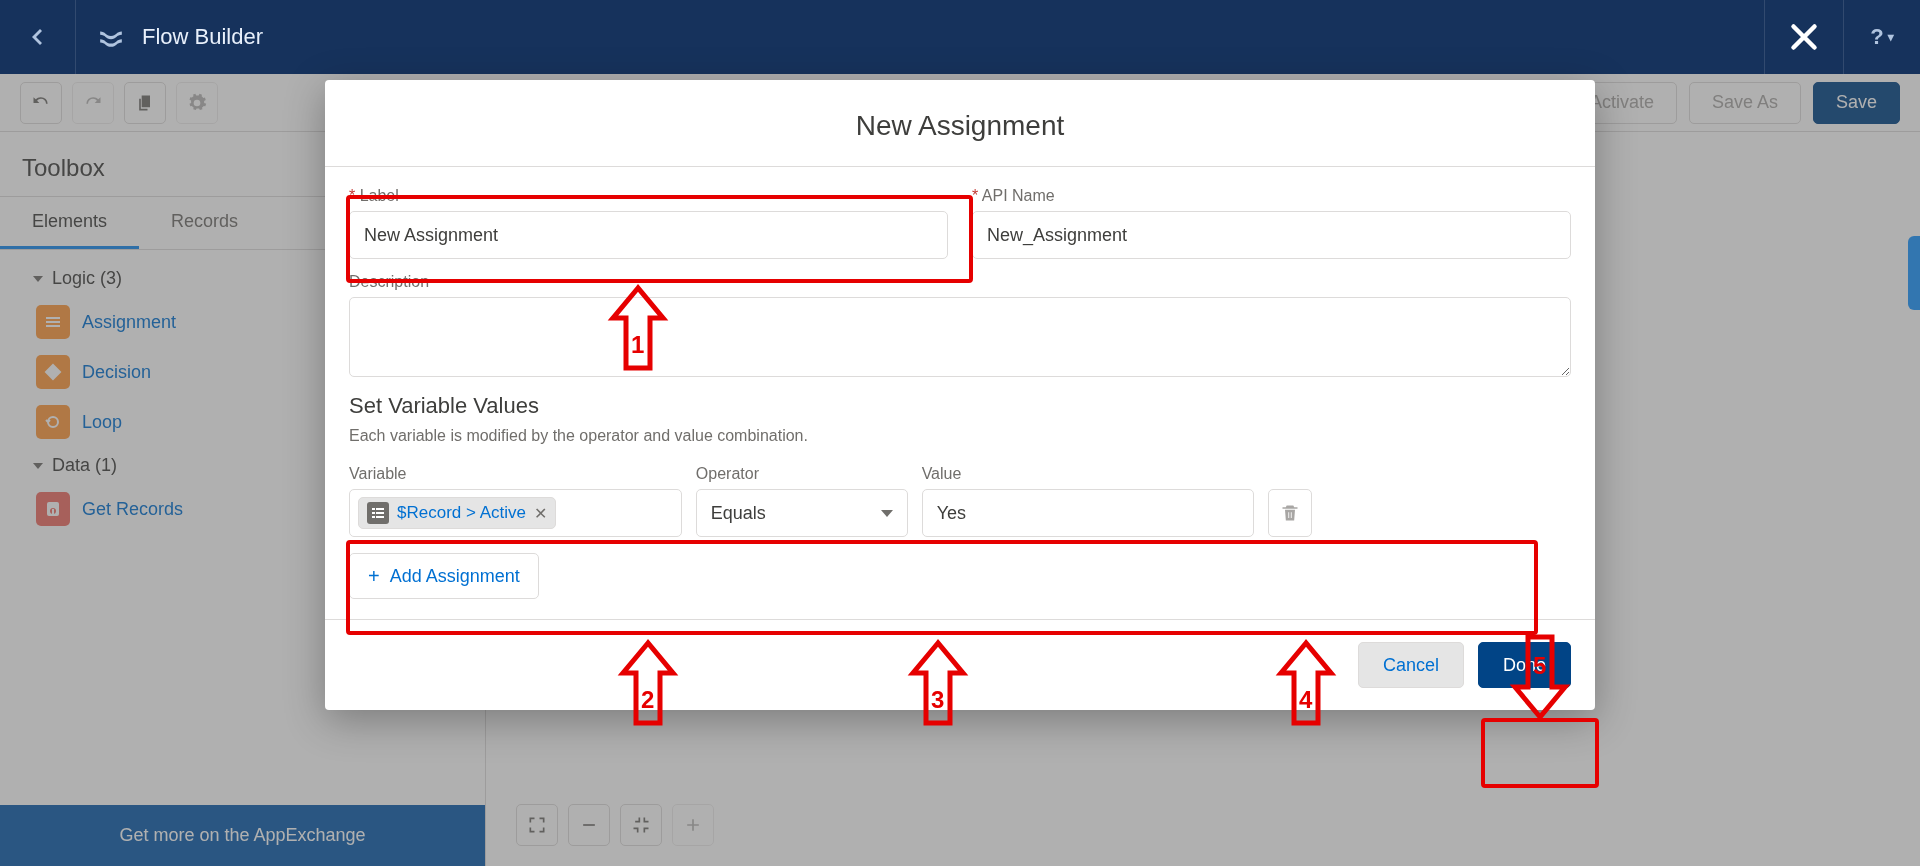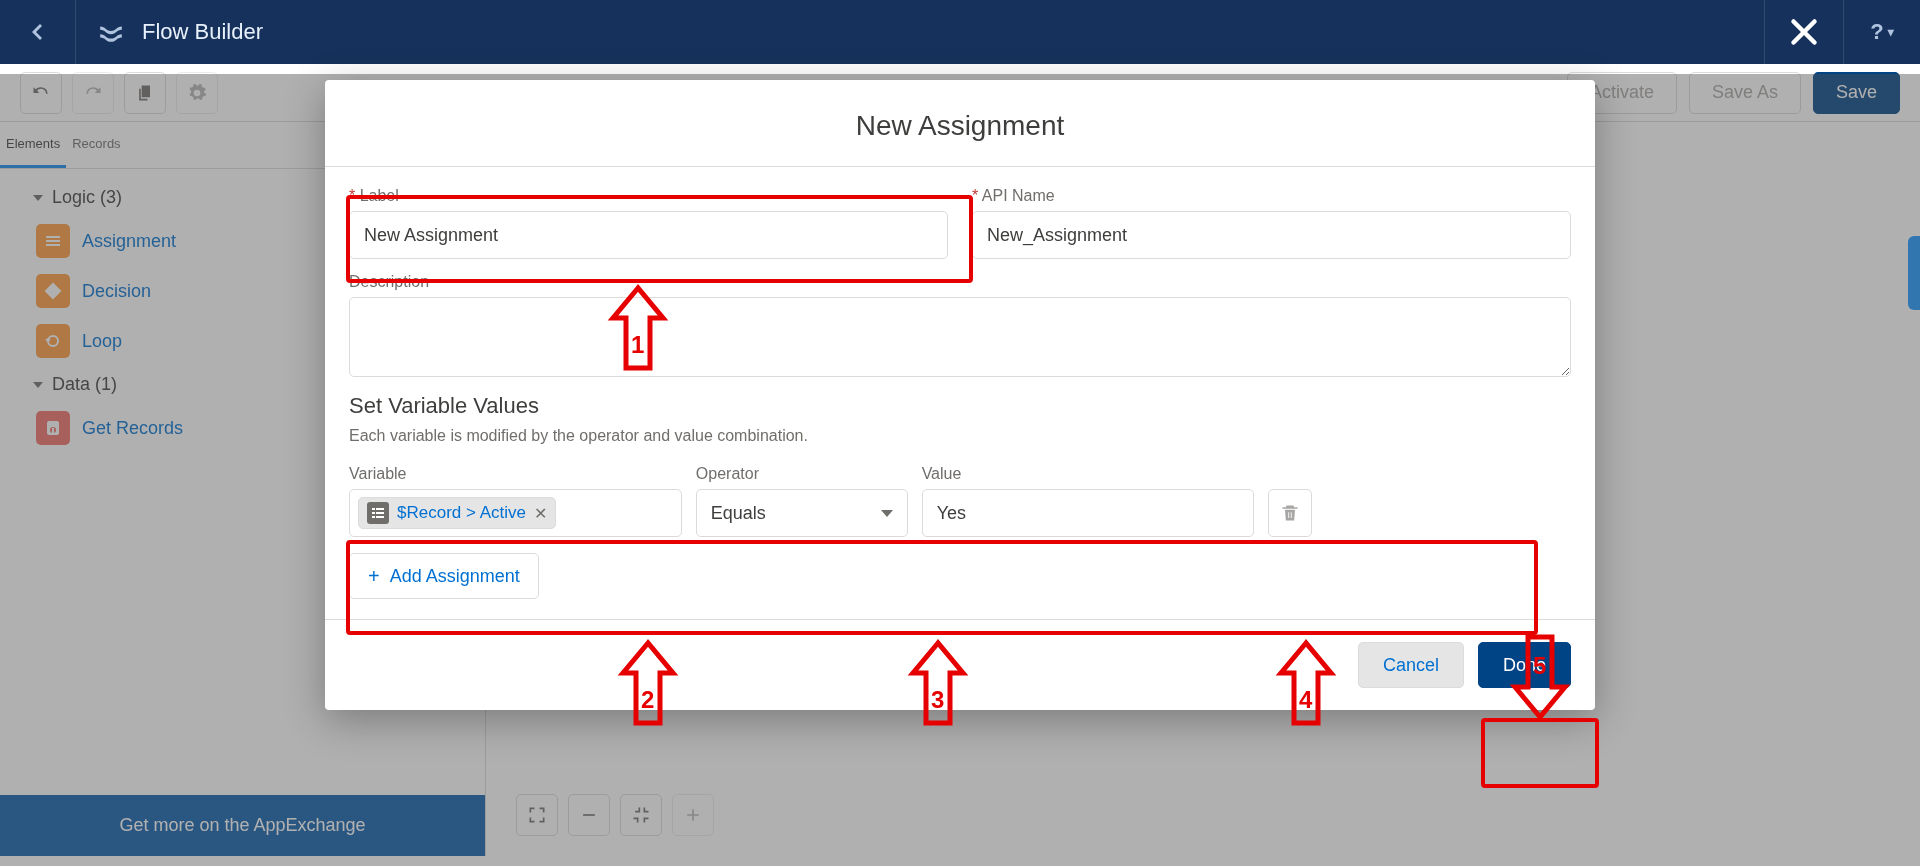--- a/index.html
+++ b/index.html
@@ -1,19 +1,19 @@
 <!DOCTYPE html>
 <html><head>
 <meta charset="utf-8">
 <style>
   * { box-sizing: border-box; margin: 0; padding: 0; }
   body { font-family: -apple-system, "Salesforce Sans", Arial, sans-serif; background: #fff; width: 1920px; height: 866px; overflow: hidden; position: relative; }
 
   
-  .topbar { background: #16325c; height: 64px; display: flex; align-items: center; justify-content: space-between; color: #fff; }
+  .topbar { background: #16325c; height: 74px; display: flex; align-items: center; justify-content: space-between; color: #fff; }
   .topbar-left { display: flex; align-items: center; height: 100%; }
   .topbar-back { width: 76px; height: 100%; display: flex; align-items: center; justify-content: center; border-right: 1px solid rgba(255,255,255,0.12); }
   .topbar-back svg { width: 24px; height: 24px; fill: #b0c4df; }
   .topbar-title-wrap { display: flex; align-items: center; gap: 18px; padding: 0 22px; }
   .flow-logo { width: 26px; height: 26px; color: #b0c4df; }
   .topbar-title { font-size: 22px; font-weight: 400; color: #e8f0fb; }
   .topbar-right { display: flex; align-items: center; height: 100%; }
   .topbar-close { width: 80px; height: 100%; display: flex; align-items: center; justify-content: center; border-left: 1px solid rgba(255,255,255,0.12); border-right: 1px solid rgba(255,255,255,0.12); color: #fff; }
   .topbar-close svg { width: 36px; height: 36px; }
   .topbar-help { width: 76px; height: 100%; display: flex; align-items: center; justify-content: center; color: #b0c4df; font-size: 22px; font-weight: bold; gap:4px;}
@@ -27,21 +27,21 @@
   .secondbar-right { display: flex; gap: 12px; align-items: center; }
   .btn { height: 42px; padding: 0 22px; border: 1px solid #dddbda; border-radius: 5px; background: #fff; font-size: 18px; color: #0070d2; display: flex; align-items: center; justify-content: center; }
   .btn-neutral-dim { color: #a8a6a4; }
   .btn-brand-dark { background: #014486; border-color: #014486; color: #fff; }
 
   
   .main { display: flex; height: calc(866px - 74px - 58px); }
   .sidebar { width: 486px; border-right: 1px solid #dddbda; display: flex; flex-direction: column; }
   .toolbox-header { padding: 22px 22px 14px; font-size: 24px; color: #3e3e3c; border-bottom: 1px solid #dddbda; }
   .tabs { display: flex; border-bottom: 1px solid #dddbda; }
-  .tab { padding: 14px 6px; font-size: 13px; color: #706e6b; }
+  .tab { padding: 14px 32px; font-size: 18px; color: #706e6b; }
   .tab.active { color: #3e3e3c; border-bottom: 3px solid #1589ee; font-weight: 500; }
   .tree { padding: 10px 0; flex: 1; overflow-y: auto; }
   .tree-group { }
   .tree-group-header { display: flex; align-items: center; padding: 8px 30px; font-size: 18px; color: #3e3e3c; gap: 6px; }
   .chevron { width: 16px; height: 16px; }
   .tree-item { display: flex; align-items: center; gap: 12px; padding: 8px 18px 8px 36px; font-size: 18px; color: #0070d2; }
   .item-icon { width: 34px; height: 34px; border-radius: 5px; display: flex; align-items: center; justify-content: center; color: #fff; }
   .ic-assignment { background: #ff9a3c; }
   .ic-decision { background: #ff9a3c; }
   .ic-loop { background: #ff9a3c; }
@@ -152,20 +152,21 @@
   </div>
   <div class="secondbar-right">
     <div class="btn btn-neutral-dim">Activate</div>
     <div class="btn btn-neutral-dim">Save As</div>
     <div class="btn btn-brand-dark">Save</div>
   </div>
 </div>
 
 <div class="main">
   <div class="sidebar">
+    <div class="toolbox-header">Toolbox</div>
     <div class="tabs">
       <div class="tab active">Elements</div>
       <div class="tab">Records</div>
     </div>
     <div class="tree">
       <div class="tree-group">
         <div class="tree-group-header">
           <svg class="chevron" viewBox="0 0 16 16">
               <path fill="#706e6b" d="M3 5l5 6 5-6z"></path>
             </svg>

